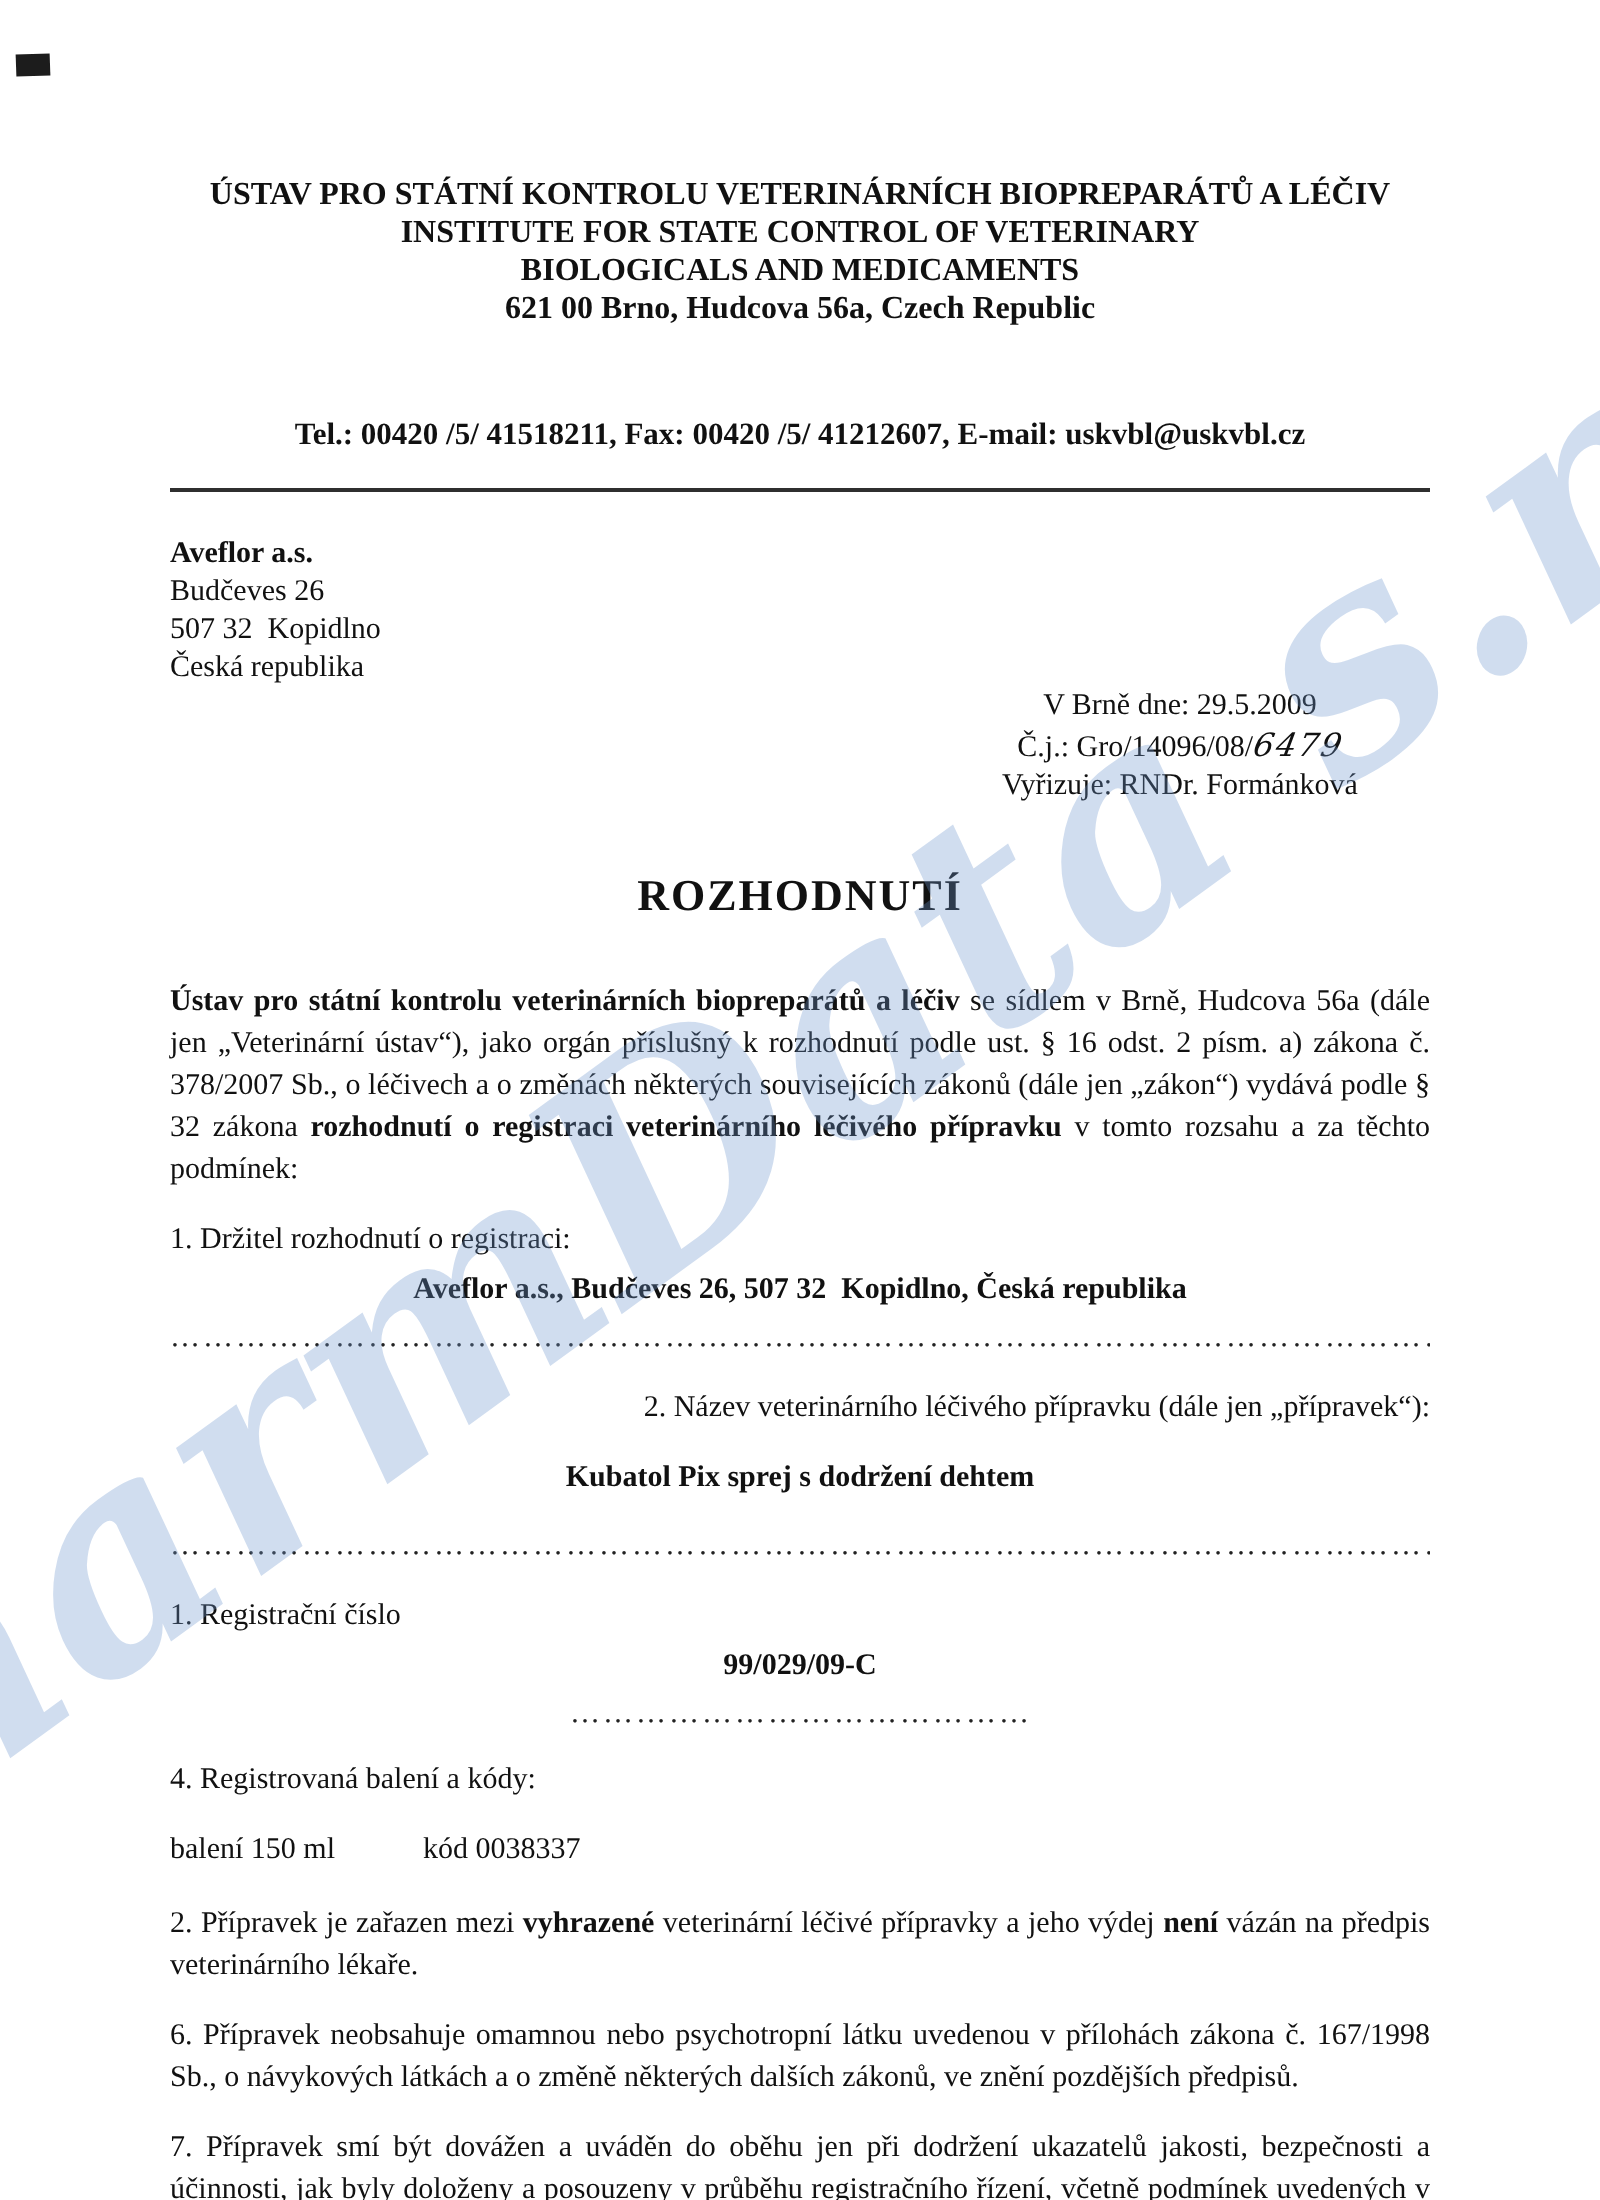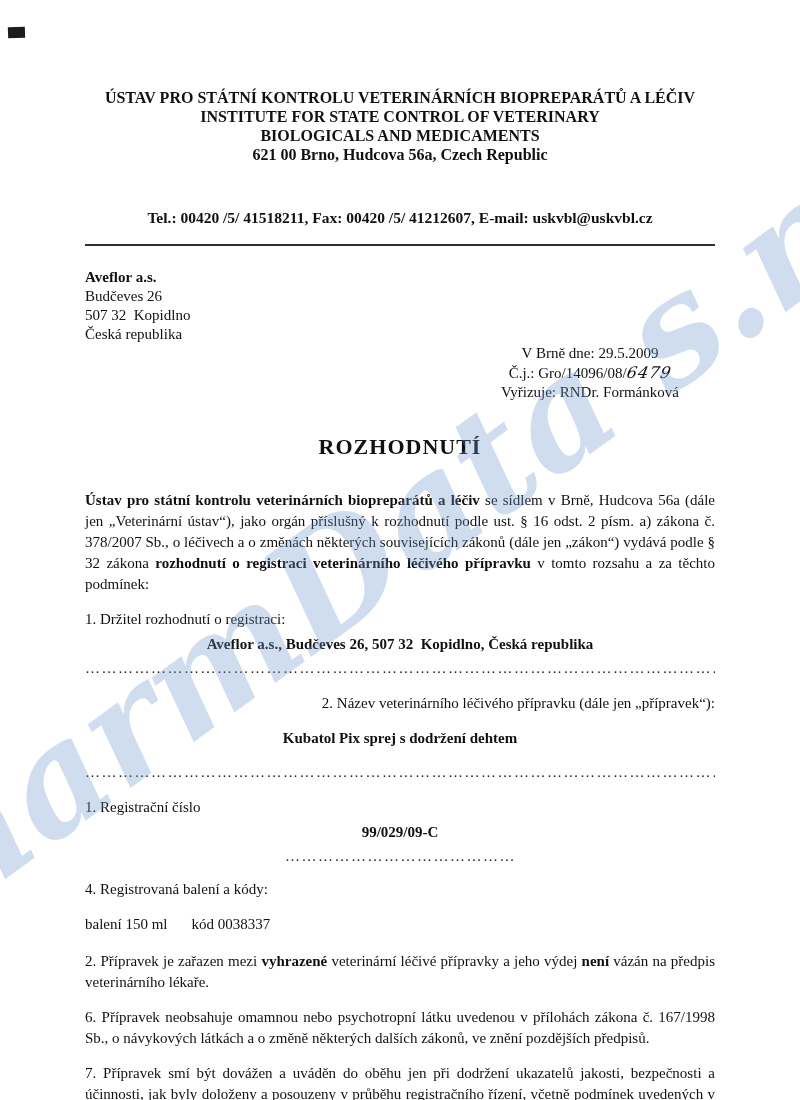--- a/index.html
+++ b/index.html
@@ -62,21 +62,21 @@
     overflow:hidden;
     white-space:nowrap;
     line-height:18px;
     letter-spacing:1.5px;
     margin:0 0 16px 0;
     color:#222;
   }
   .dotted.short { width:230px; margin:0 auto 14px auto; }
   .gap-top { margin-top:6px;text-align:right; }
   .pack-line { margin:10px 0 16px 0; line-height:21px; }
-  .pack-line .code { margin-left:24px; }
+  .pack-line .code { margin-left:44px; }
 </style>
 </head>
 <body>
 
 <div class="page">
 
   <div class="scan-mark"></div>
 
   <div class="watermark">PharmData s.r.o.</div>
 

